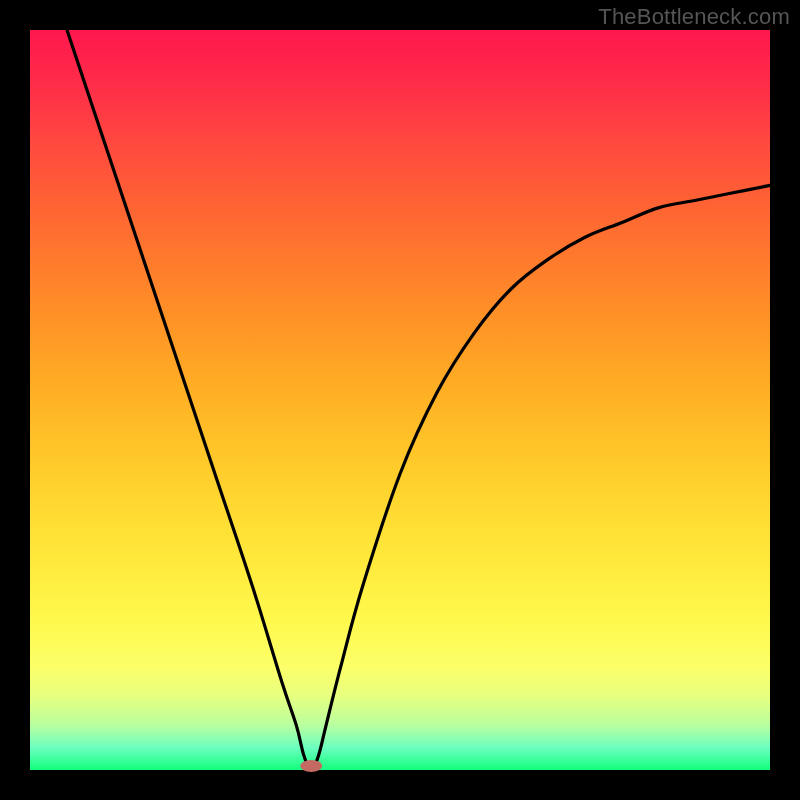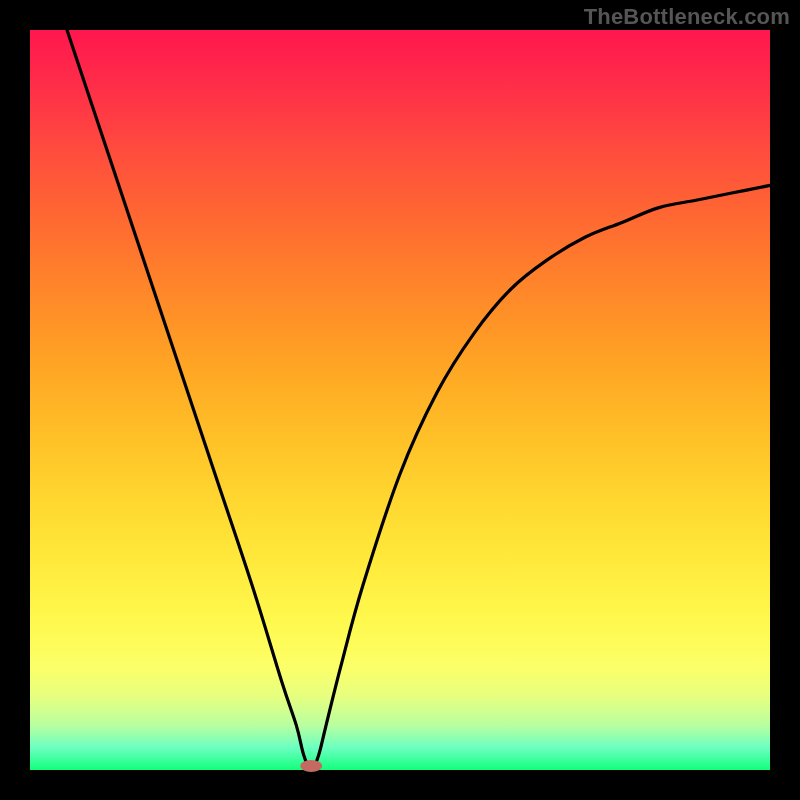--- a/index.html
+++ b/index.html
@@ -43,21 +43,21 @@
       #6bffc0 97%,
       #12ff7c 100%
     );
   }
   .attribution {
     position: absolute;
     top: 4px;
     right: 10px;
     color: #555555;
     font-size: 22px;
-    font-weight: 700;
+    font-weight: 400;
     letter-spacing: 0.2px;
     user-select: none;
   }
   svg.curve {
     position: absolute;
     left: 0;
     top: 0;
     width: 740px;
     height: 740px;
     overflow: visible;

